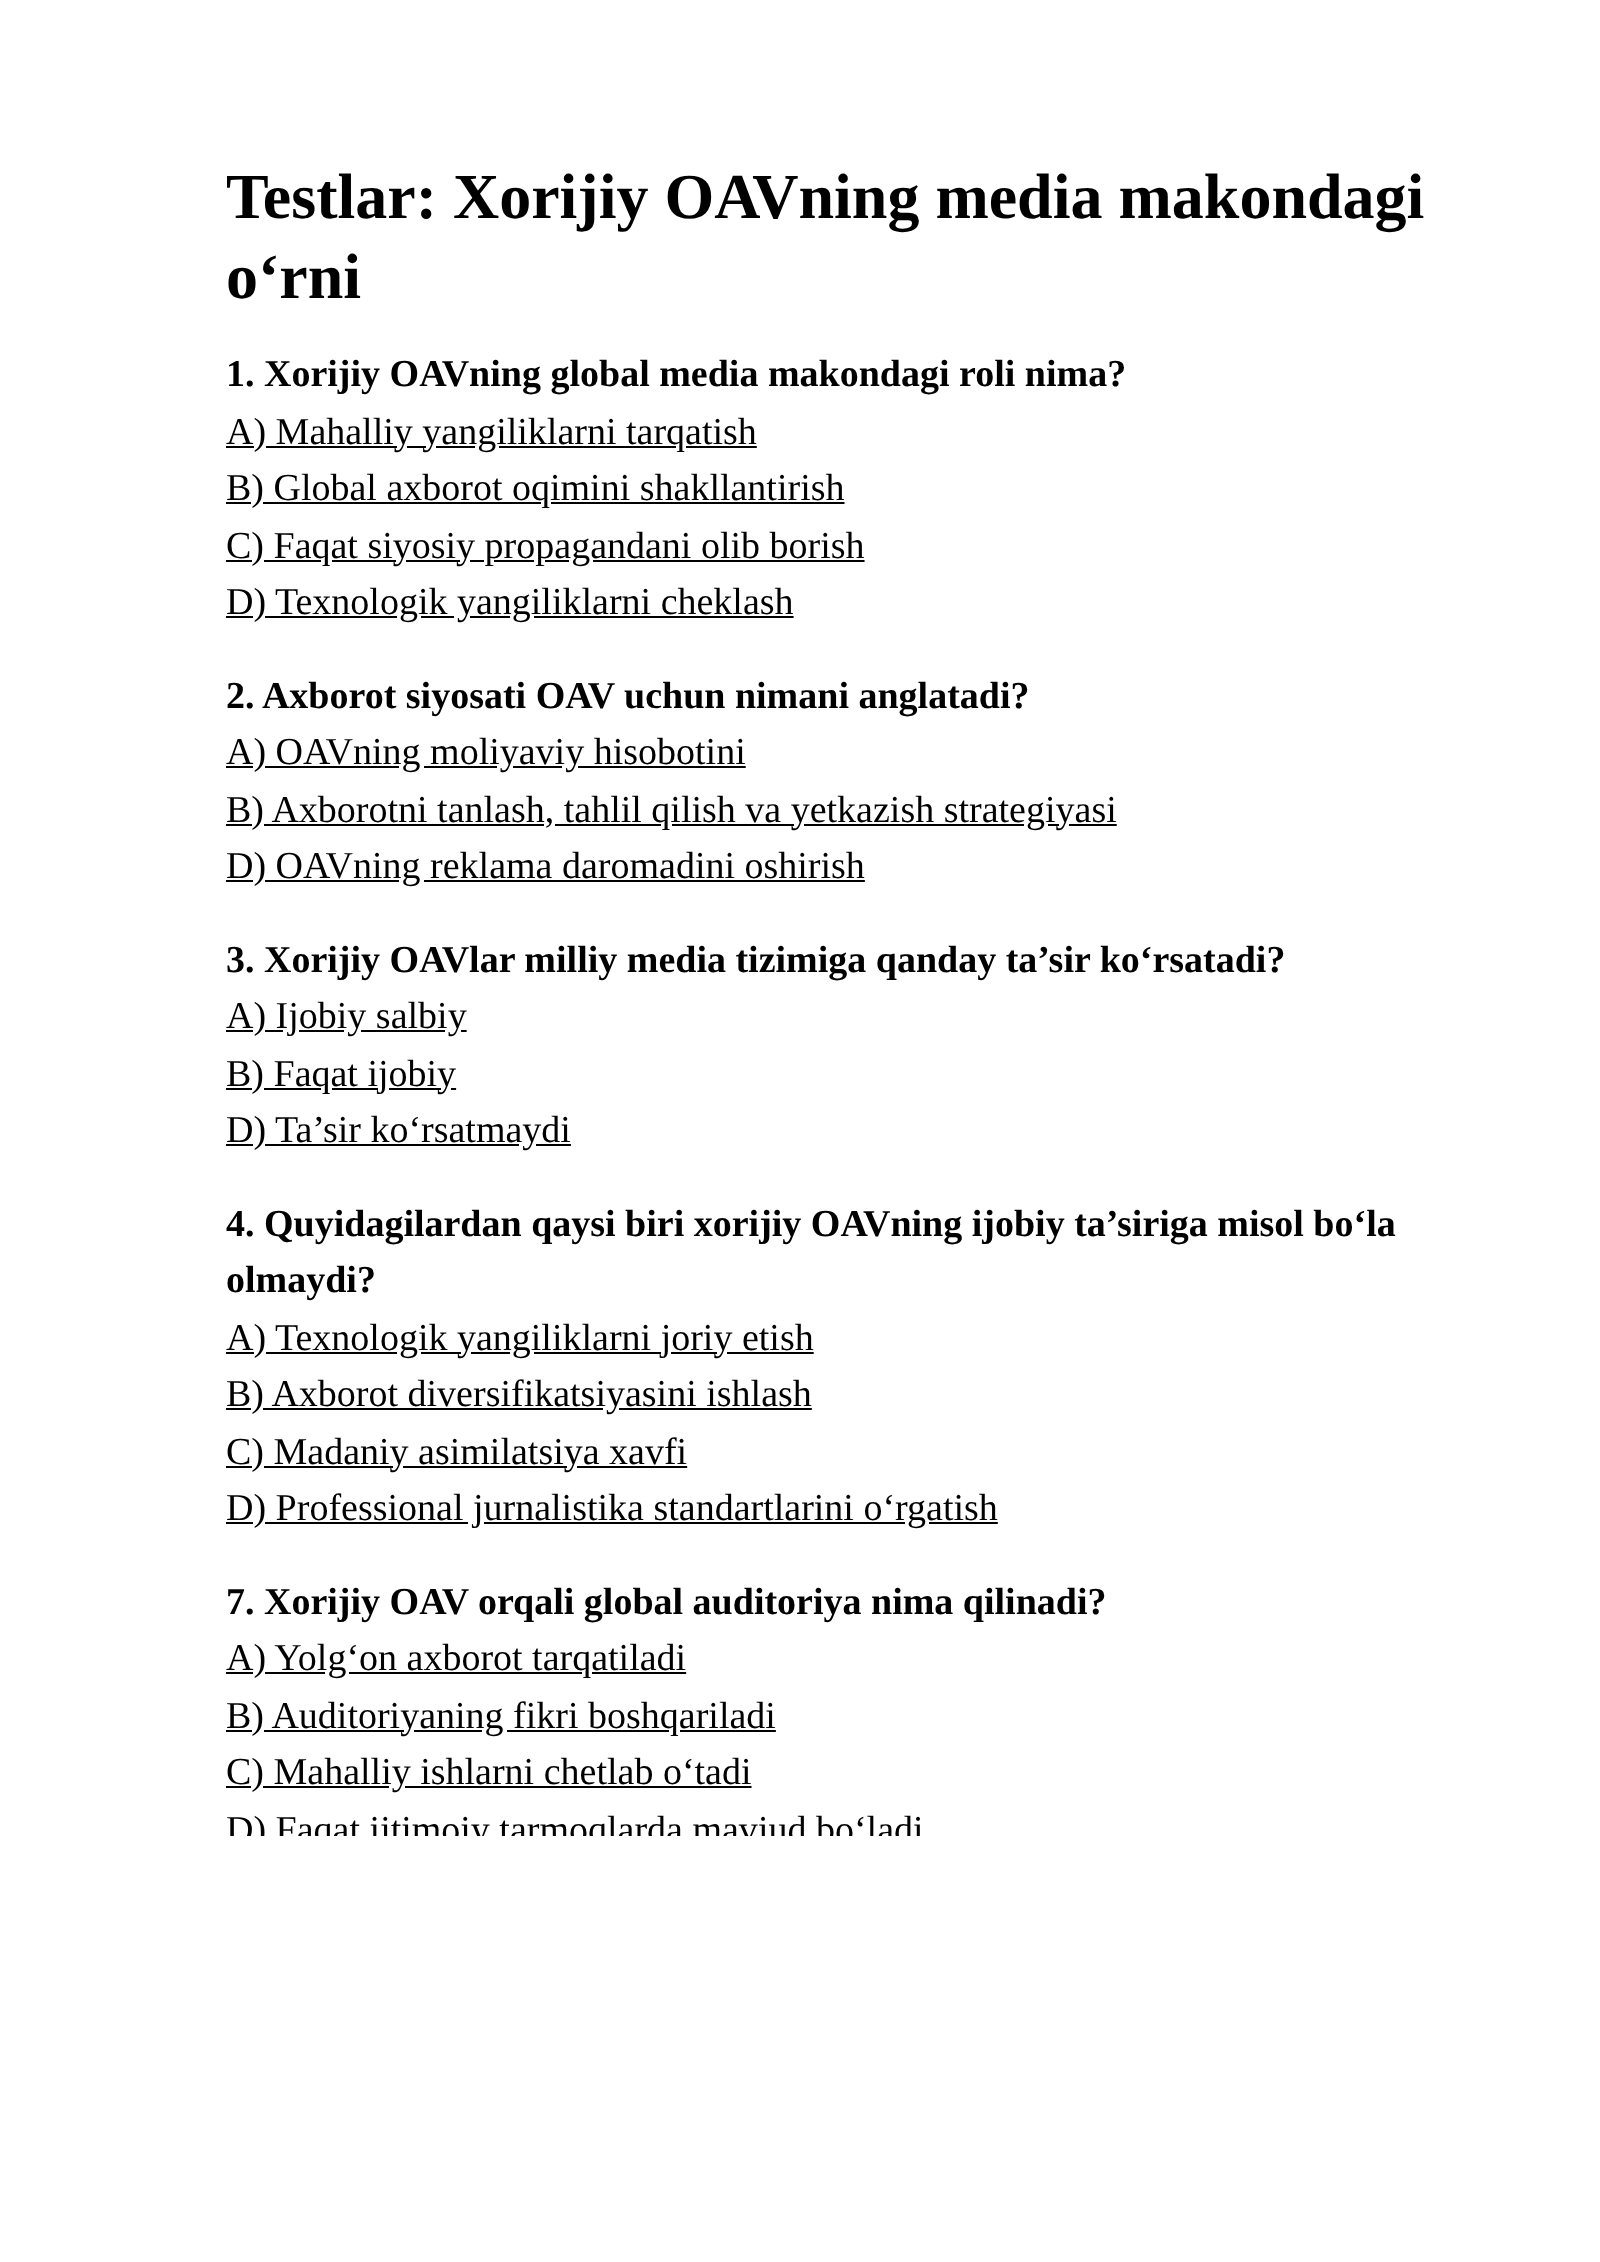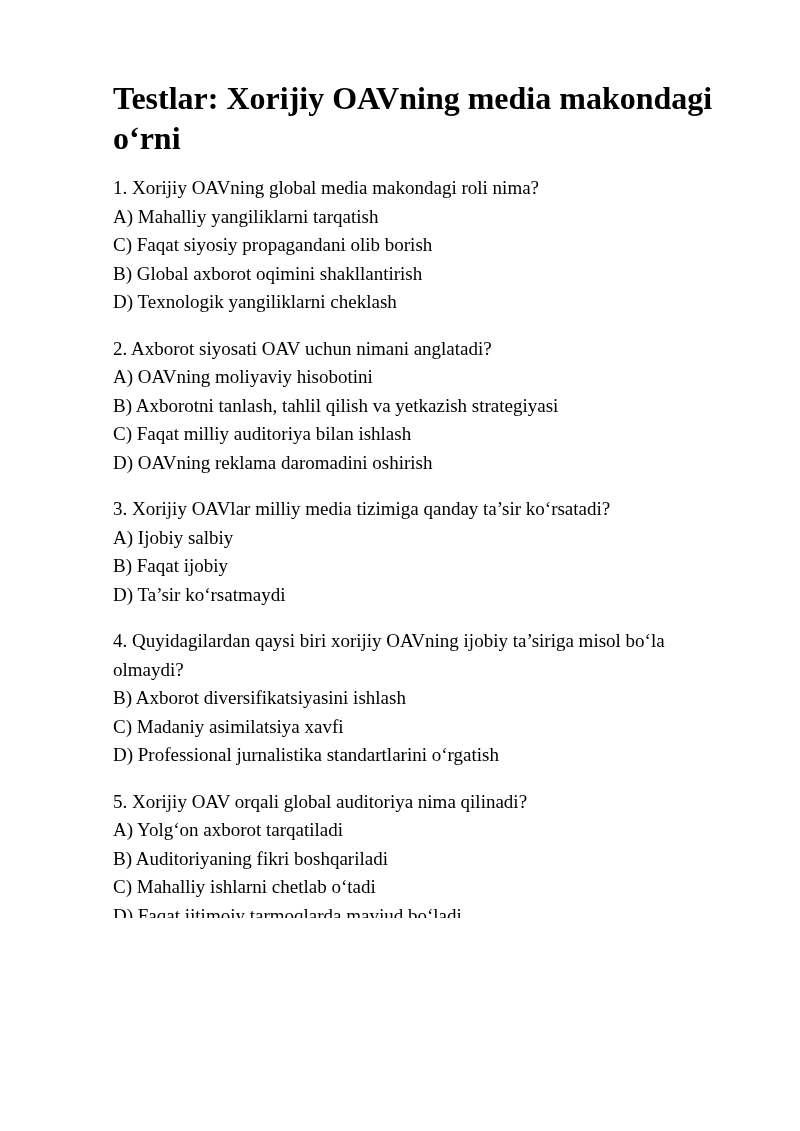--- a/index.html
+++ b/index.html
@@ -26,64 +26,65 @@
   }
   .question {
     margin: 0 0 18px 0;
   }
   .question p {
     margin: 0;
     font-size: 19px;
     line-height: 28.5px;
   }
   .question .prompt {
-    font-weight: normal;
+    font-weight: bold;
   }
   .question .option {
     font-weight: normal;
+    text-decoration: underline;
   }
 </style>
 </head>
 <body>
 
 <div class="page">
 
   <h1 class="doc-title">Testlar: Xorijiy OAVning media makondagi oʻrni</h1>
 
   <section class="question">
     <p class="prompt">1. Xorijiy OAVning global media makondagi roli nima?</p>
     <p class="option">A) Mahalliy yangiliklarni tarqatish</p>
+    <p class="option">B) Global axborot oqimini shakllantirish</p>
     <p class="option">C) Faqat siyosiy propagandani olib borish</p>
-    <p class="option">B) Global axborot oqimini shakllantirish</p>
     <p class="option">D) Texnologik yangiliklarni cheklash</p>
   </section>
 
   <section class="question">
     <p class="prompt">2. Axborot siyosati OAV uchun nimani anglatadi?</p>
     <p class="option">A) OAVning moliyaviy hisobotini</p>
     <p class="option">B) Axborotni tanlash, tahlil qilish va yetkazish strategiyasi</p>
-    <p class="option">C) Faqat milliy auditoriya bilan ishlash</p>
     <p class="option">D) OAVning reklama daromadini oshirish</p>
   </section>
 
   <section class="question">
     <p class="prompt">3. Xorijiy OAVlar milliy media tizimiga qanday ta’sir koʻrsatadi?</p>
     <p class="option">A) Ijobiy salbiy</p>
     <p class="option">B) Faqat ijobiy</p>
     <p class="option">D) Ta’sir koʻrsatmaydi</p>
   </section>
 
   <section class="question">
     <p class="prompt">4. Quyidagilardan qaysi biri xorijiy OAVning ijobiy ta’siriga misol boʻla olmaydi?</p>
+    <p class="option">A) Texnologik yangiliklarni joriy etish</p>
     <p class="option">B) Axborot diversifikatsiyasini ishlash</p>
     <p class="option">C) Madaniy asimilatsiya xavfi</p>
     <p class="option">D) Professional jurnalistika standartlarini oʻrgatish</p>
   </section>
 
   <section class="question">
-    <p class="prompt">5. Xorijiy OAV orqali global auditoriya nima qilinadi?</p>
+    <p class="prompt">7. Xorijiy OAV orqali global auditoriya nima qilinadi?</p>
     <p class="option">A) Yolgʻon axborot tarqatiladi</p>
     <p class="option">B) Auditoriyaning fikri boshqariladi</p>
     <p class="option">C) Mahalliy ishlarni chetlab oʻtadi</p>
     <p class="option">D) Faqat ijtimoiy tarmoqlarda mavjud boʻladi</p>
   </section>
 
 </div>
 
 </body></html>

